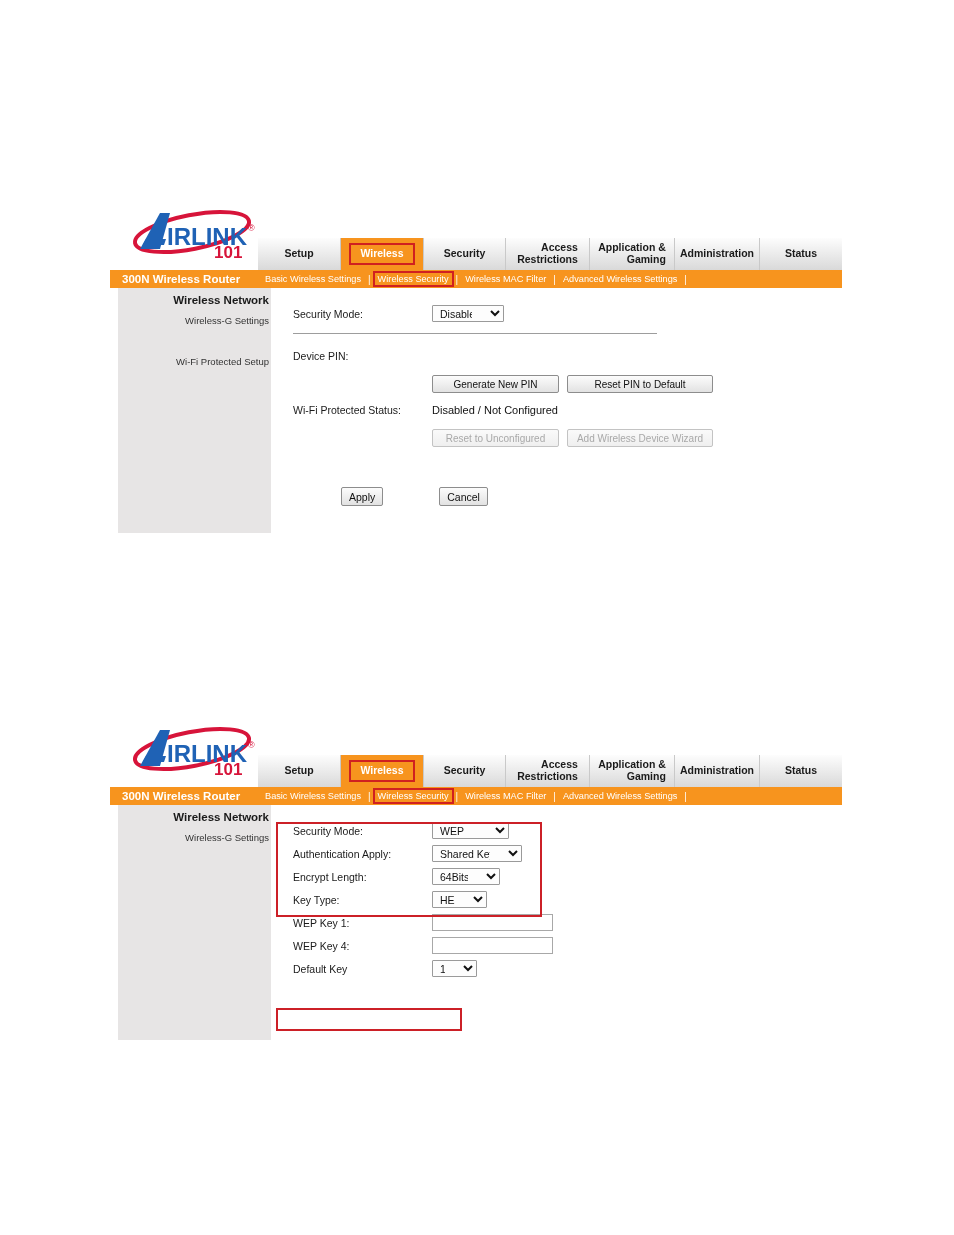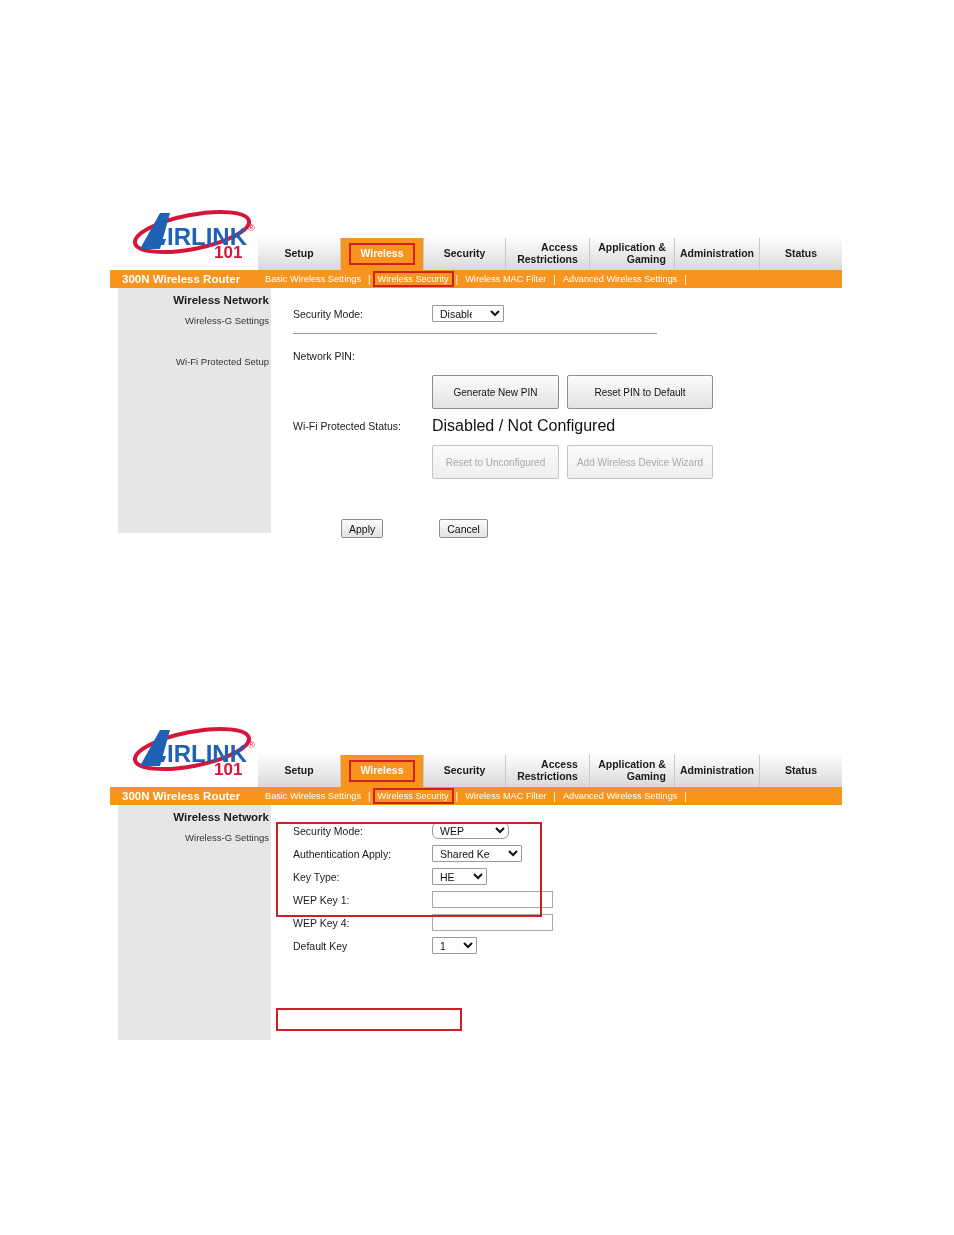--- a/index.html
+++ b/index.html
@@ -198,21 +198,21 @@
     font-size: 10.5px;
     color: #111;
     background: #fdfdfd;
     border: 1px solid #9a9a9a;
     border-radius: 1px;
     height: 17px;
     padding: 0 15px 0 3px;
     box-sizing: border-box;
   }
   select.w-disabled { width: 72px; }
-  select.w-wep      { width: 77px; border-radius: 6px; }
+  select.w-wep      { width: 77px; }
   select.w-auth     { width: 90px; }
   select.w-enc      { width: 68px; }
   select.w-key      { width: 55px; }
   select.w-def      { width: 45px; }
 
   input.txt {
     font-family: "Liberation Sans", sans-serif;
     font-size: 10.5px;
     height: 17px;
     width: 121px;
@@ -242,42 +242,42 @@
   }
   .btnrow.indent { margin-left: 139px; }
 
   button.ui {
     font-family: "Liberation Sans", sans-serif;
     font-size: 10px;
     color: #111;
     background: linear-gradient(#fcfcfc, #e2e2e2);
     border: 1px solid #8d8d8d;
     border-radius: 2px;
-    height: 34px;
+    height: 18px;
     padding: 0 8px;
     white-space: nowrap;
     cursor: pointer;
   }
   button.ui.wide   { width: 127px; }
   button.ui.wide2  { width: 146px; }
   button.ui.off {
     color: #a9a9a9;
     background: linear-gradient(#fafafa, #efefef);
     border-color: #c3c3c3;
   }
   button.ui.small { padding: 0 7px; height: 19px; font-size: 10.5px; margin-left: 48px; }
 
   .statusrow {
     display: flex;
     align-items: center;
     height: 22px;
     margin-top: 6px;
   }
   .statusval {
-    font-size: 16px;
+    font-size: 11px;
     color: #111;
   }
 
   .spacer8  { height: 8px; }
   .spacer20 { height: 20px; }
 
   
   .annot {
     position: absolute;
     border: 2px solid #cc2027;
@@ -369,21 +369,21 @@
         <div class="lbl">Security Mode:</div>
         <select class="ui w-disabled">
           <option>Disabled</option>
         </select>
       </div>
 
       <div class="divider"></div>
 
 
       <div class="row">
-        <div class="lbl">Network PIN:</div>
+        <div class="lbl">Device PIN:</div>
       </div>
 
       <div class="spacer8"></div>
 
       <div class="btnrow indent">
         <button class="ui wide">Generate New  PIN</button>
         <button class="ui wide2">Reset PIN to Default</button>
       </div>
 
       <div class="statusrow">
@@ -478,20 +478,26 @@
         </select>
       </div>
 
       <div class="row">
         <div class="lbl">Authentication Apply:</div>
         <select class="ui w-auth">
           <option>Shared Key</option>
         </select>
       </div>
 
+      <div class="row">
+        <div class="lbl">Encrypt Length:</div>
+        <select class="ui w-enc">
+          <option>64Bits</option>
+        </select>
+      </div>
 
       <div class="row">
         <div class="lbl">Key Type:</div>
         <select class="ui w-key">
           <option>HEX</option>
         </select>
       </div>
 
       <div class="row">
         <div class="lbl">WEP Key 1:</div>

